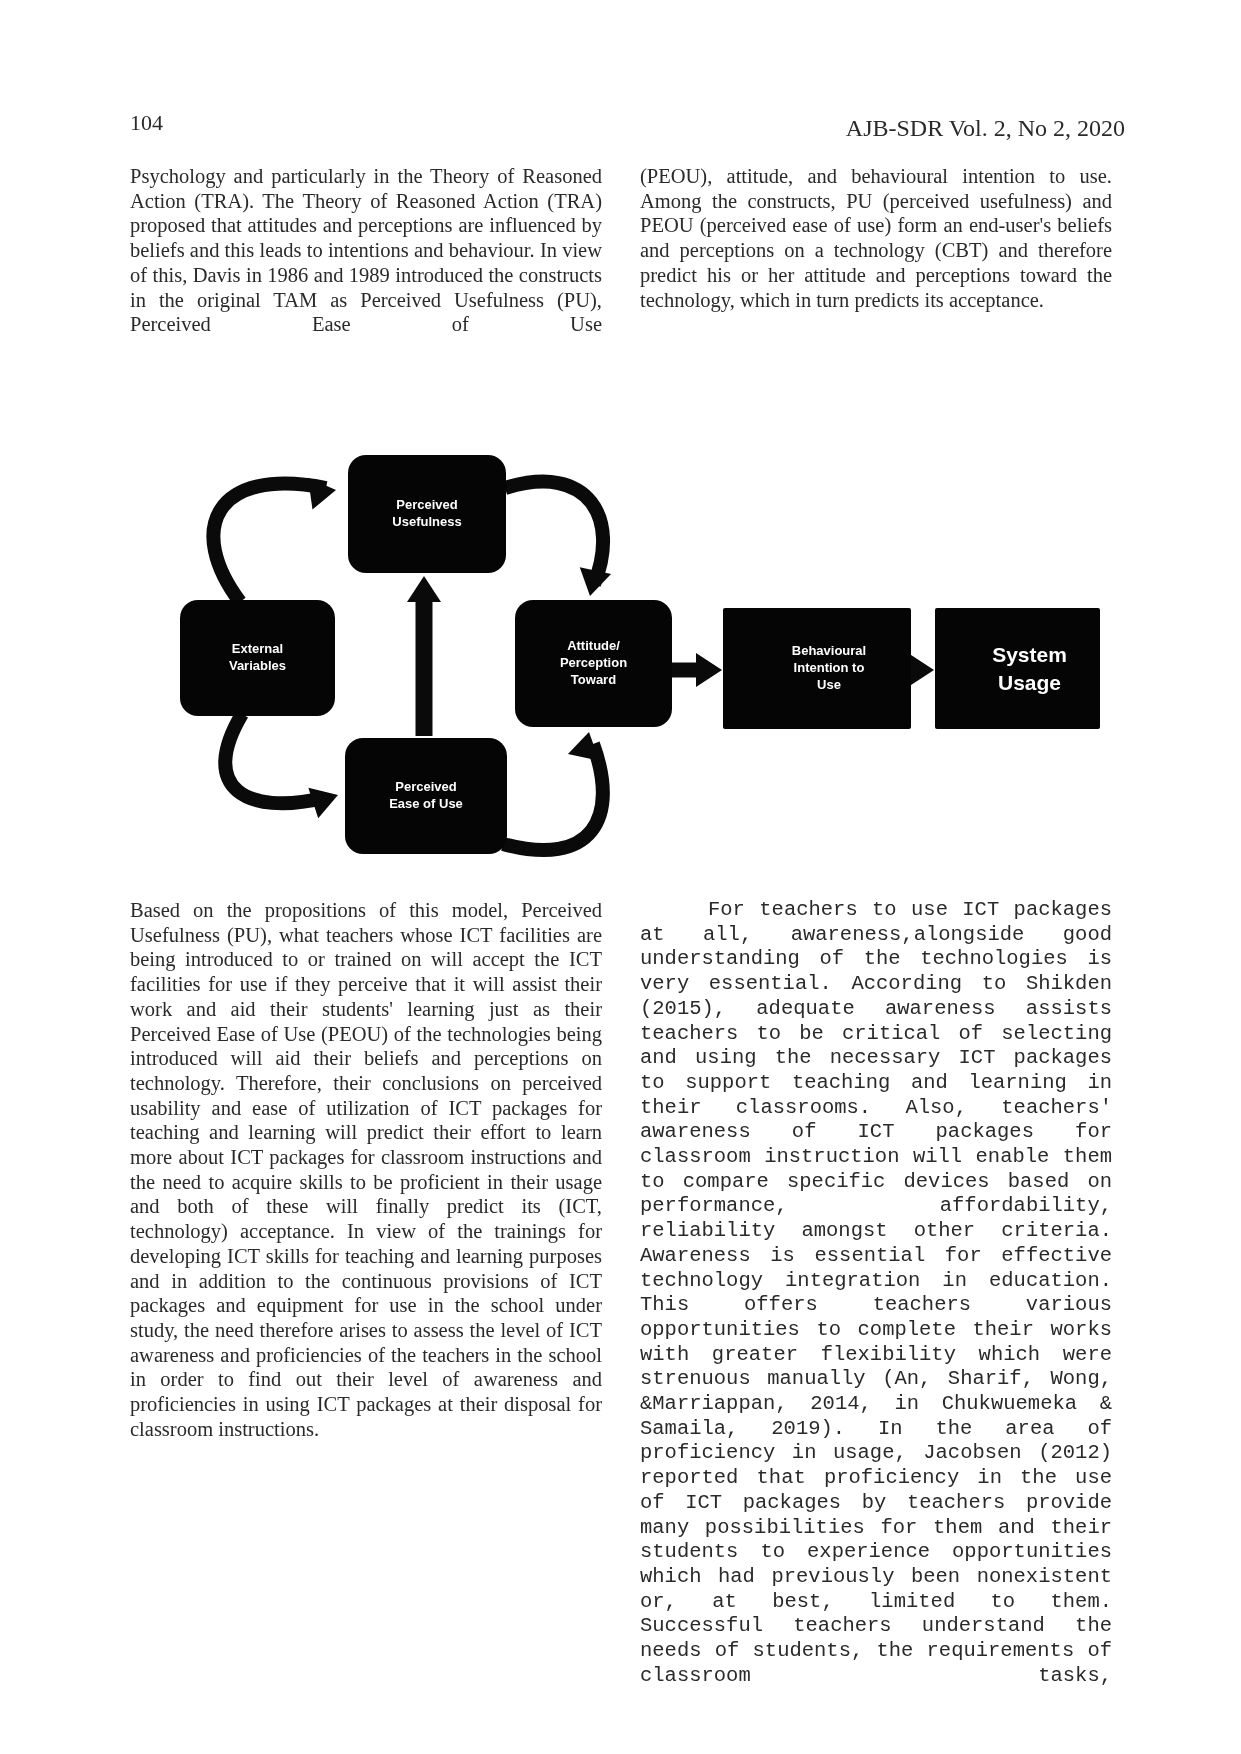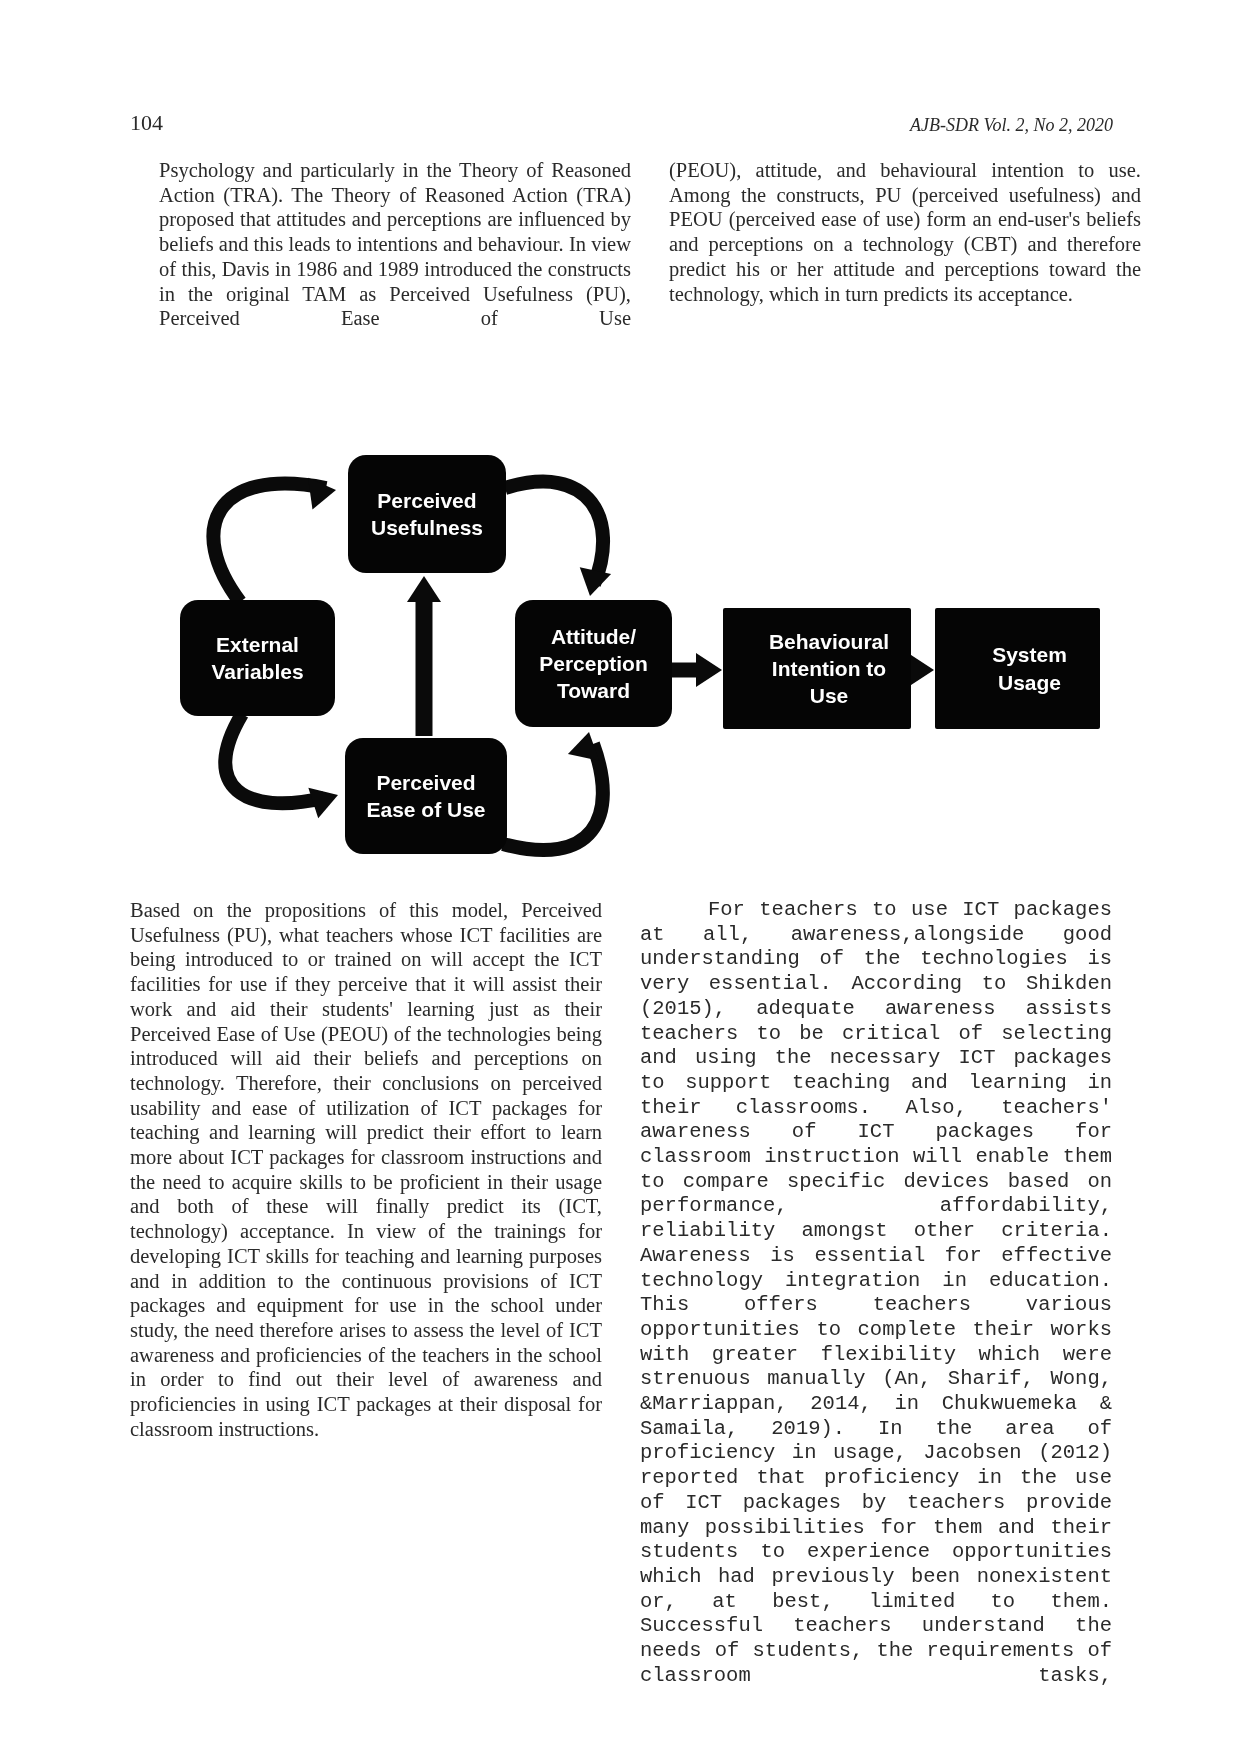--- a/index.html
+++ b/index.html
@@ -10,47 +10,46 @@
     background:#ffffff;
     font-family:"Liberation Serif", serif;
     color:#2a2a2a;
     overflow:hidden;
   }
   .page-number{
     position:absolute;left:130px;top:110px;
     font-size:22px;
   }
   .journal-ref{
-    position:absolute;right:128px;top:115px;
-    font-size:18px;
-    font-style:italic;
+    position:absolute;right:116px;top:115px;
+    font-size:24px;
   }
   .cols{
     position:absolute;left:130px;width:983px;
     display:flex;gap:38px;
   }
-  .cols.intro{top:158px;margin-left:29px;}
+  .cols.intro{top:164px;}
   .cols.body{top:898px;}
   .col{
     width:472px;
     font-size:20.5px;line-height:24.7px;
     text-align:justify;
   }
   .col.justify-last{text-align-last:justify;}
   .col.indent-first{text-indent:68px;font-family:Liberation Mono, monospace;}
   
   .figure-area{
     position:absolute;left:0;top:400px;width:1241px;height:470px;
   }
   .figure-area svg{position:absolute;left:0;top:0;}
   .node{
     position:absolute;
     background:#050505;color:#ffffff;
     font-family:"Liberation Sans", sans-serif;
-    font-weight:bold;font-size:21px;line-height:1.3;
+    font-weight:bold;font-size:13px;line-height:1.3;
     display:flex;align-items:center;justify-content:center;
     text-align:center;white-space:pre-line;
     z-index:2;
   }
   .node.rounded{border-radius:18px;}
   .node.square{border-radius:2px;padding-left:24px;}
   .node.big-text{font-size:21px;}
   .figure-caption{
     position:absolute;left:0;top:870px;width:1241px;
     text-align:center;font-size:21px;color:#222;

